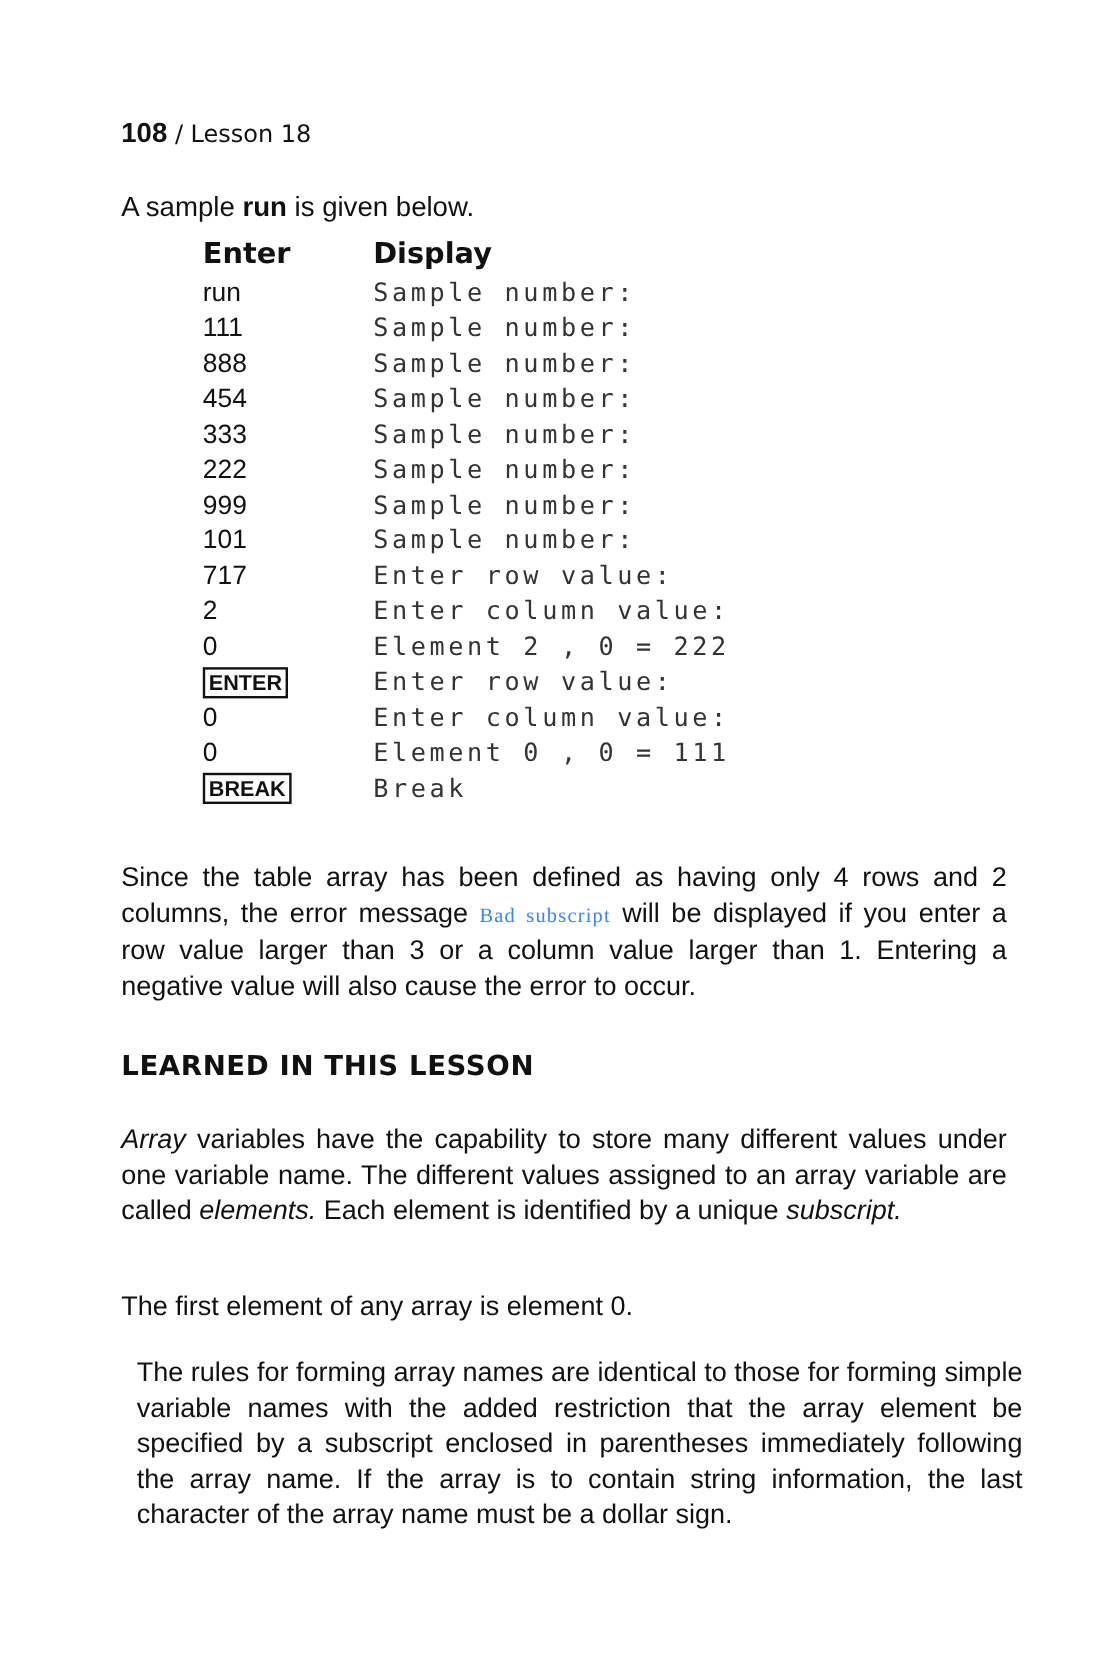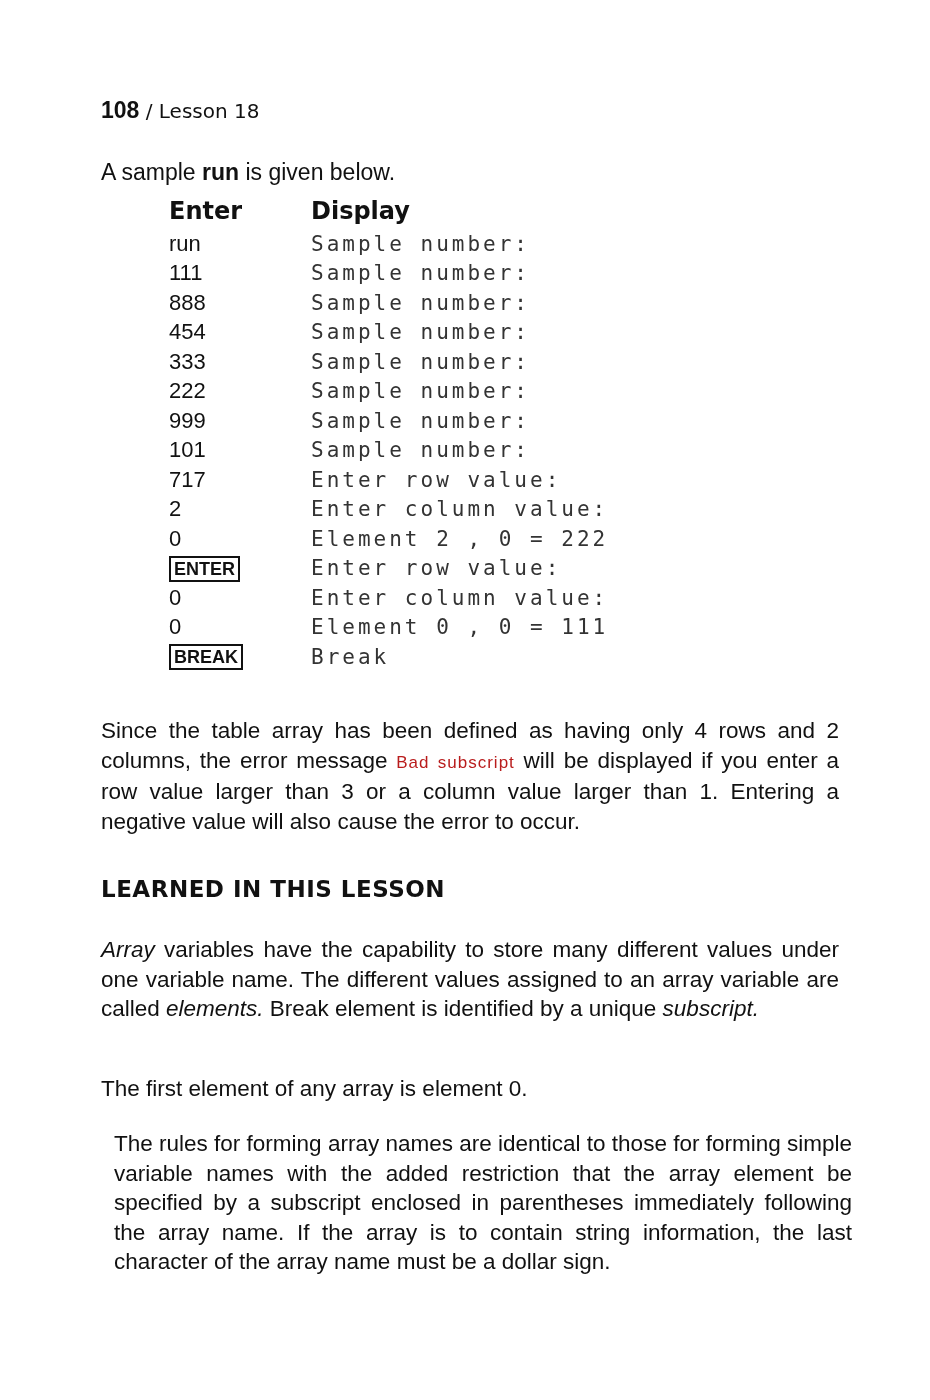--- a/index.html
+++ b/index.html
@@ -10,21 +10,21 @@
   .intro { position: absolute; left: 101px; top: 157px; font-size: 23px; line-height: 30px; }
   .intro b { font-weight: bold; }
   .tbl { position: absolute; left: 169px; top: 193px; }
   .tbl-head { display: flex; height: 36px; align-items: center; font-family: "DejaVu Sans", sans-serif; font-weight: bold; font-size: 24px; }
   .col-enter { width: 142px; }
   .row { display: flex; height: 29.5px; align-items: center; }
   .enter-cell { width: 142px; font-size: 22px; }
   .key { display: inline-block; border: 2px solid #111; padding: 0 3px; font-weight: bold; font-size: 18px; line-height: 22px; }
   .display-cell { font-family: "DejaVu Sans Mono", monospace; font-size: 21px; letter-spacing: 3px; color: #333; white-space: pre; }
   .para { position: absolute; left: 101px; width: 738px; font-size: 22.5px; line-height: 29.5px; text-align: justify; }
-  .mono-inline { font-family: Liberation Sans, sans-serif; font-size: 17px; color: #b91c1c; letter-spacing: 1px; }
+  .mono-inline { font-family: Liberation Serif, serif; font-size: 17px; color: #3b82f6; letter-spacing: 1px; }
   .section-title { position: absolute; left: 101px; top: 876px; font-family: "DejaVu Sans", sans-serif; font-weight: bold; font-size: 23px; letter-spacing: 0.5px; }
   i { font-style: italic; }
 </style>
 </head>
 <body>
 
 <div class="page-header">
   <span class="page-num">108</span><span class="lesson"> / </span><span class="lesson">Lesson 18</span>
 </div>
 
@@ -101,18 +101,18 @@
     </div>
 </div>
 
 <div class="para" style="top:716px;">
   <span>Since the table array has been defined as having only 4 rows and 2 columns, the error message </span><span class="mono-inline">Bad subscript</span><span> will be displayed if you enter a row value larger than 3 or a column value larger than 1. Entering a negative value will also cause the error to occur.</span>
 </div>
 
 <div class="section-title">LEARNED IN THIS LESSON</div>
 
 <div class="para" style="top:935px;">
-  <i>Array</i><span> variables have the capability to store many different values under one variable name. The different values assigned to an array variable are called </span><i>elements.</i><span> Break element is identified by a unique </span><i>subscript.</i>
+  <i>Array</i><span> variables have the capability to store many different values under one variable name. The different values assigned to an array variable are called </span><i>elements.</i><span> Each element is identified by a unique </span><i>subscript.</i>
 </div>
 
 <div class="para" style="top:1074px;">The first element of any array is element 0.</div>
 
 <div class="para" style="top:1129px;margin-left:13px;">The rules for forming array names are identical to those for forming simple variable names with the added restriction that the array element be specified by a subscript enclosed in parentheses immediately following the array name. If the array is to contain string information, the last character of the array name must be a dollar sign.</div>
 
 </body></html>

